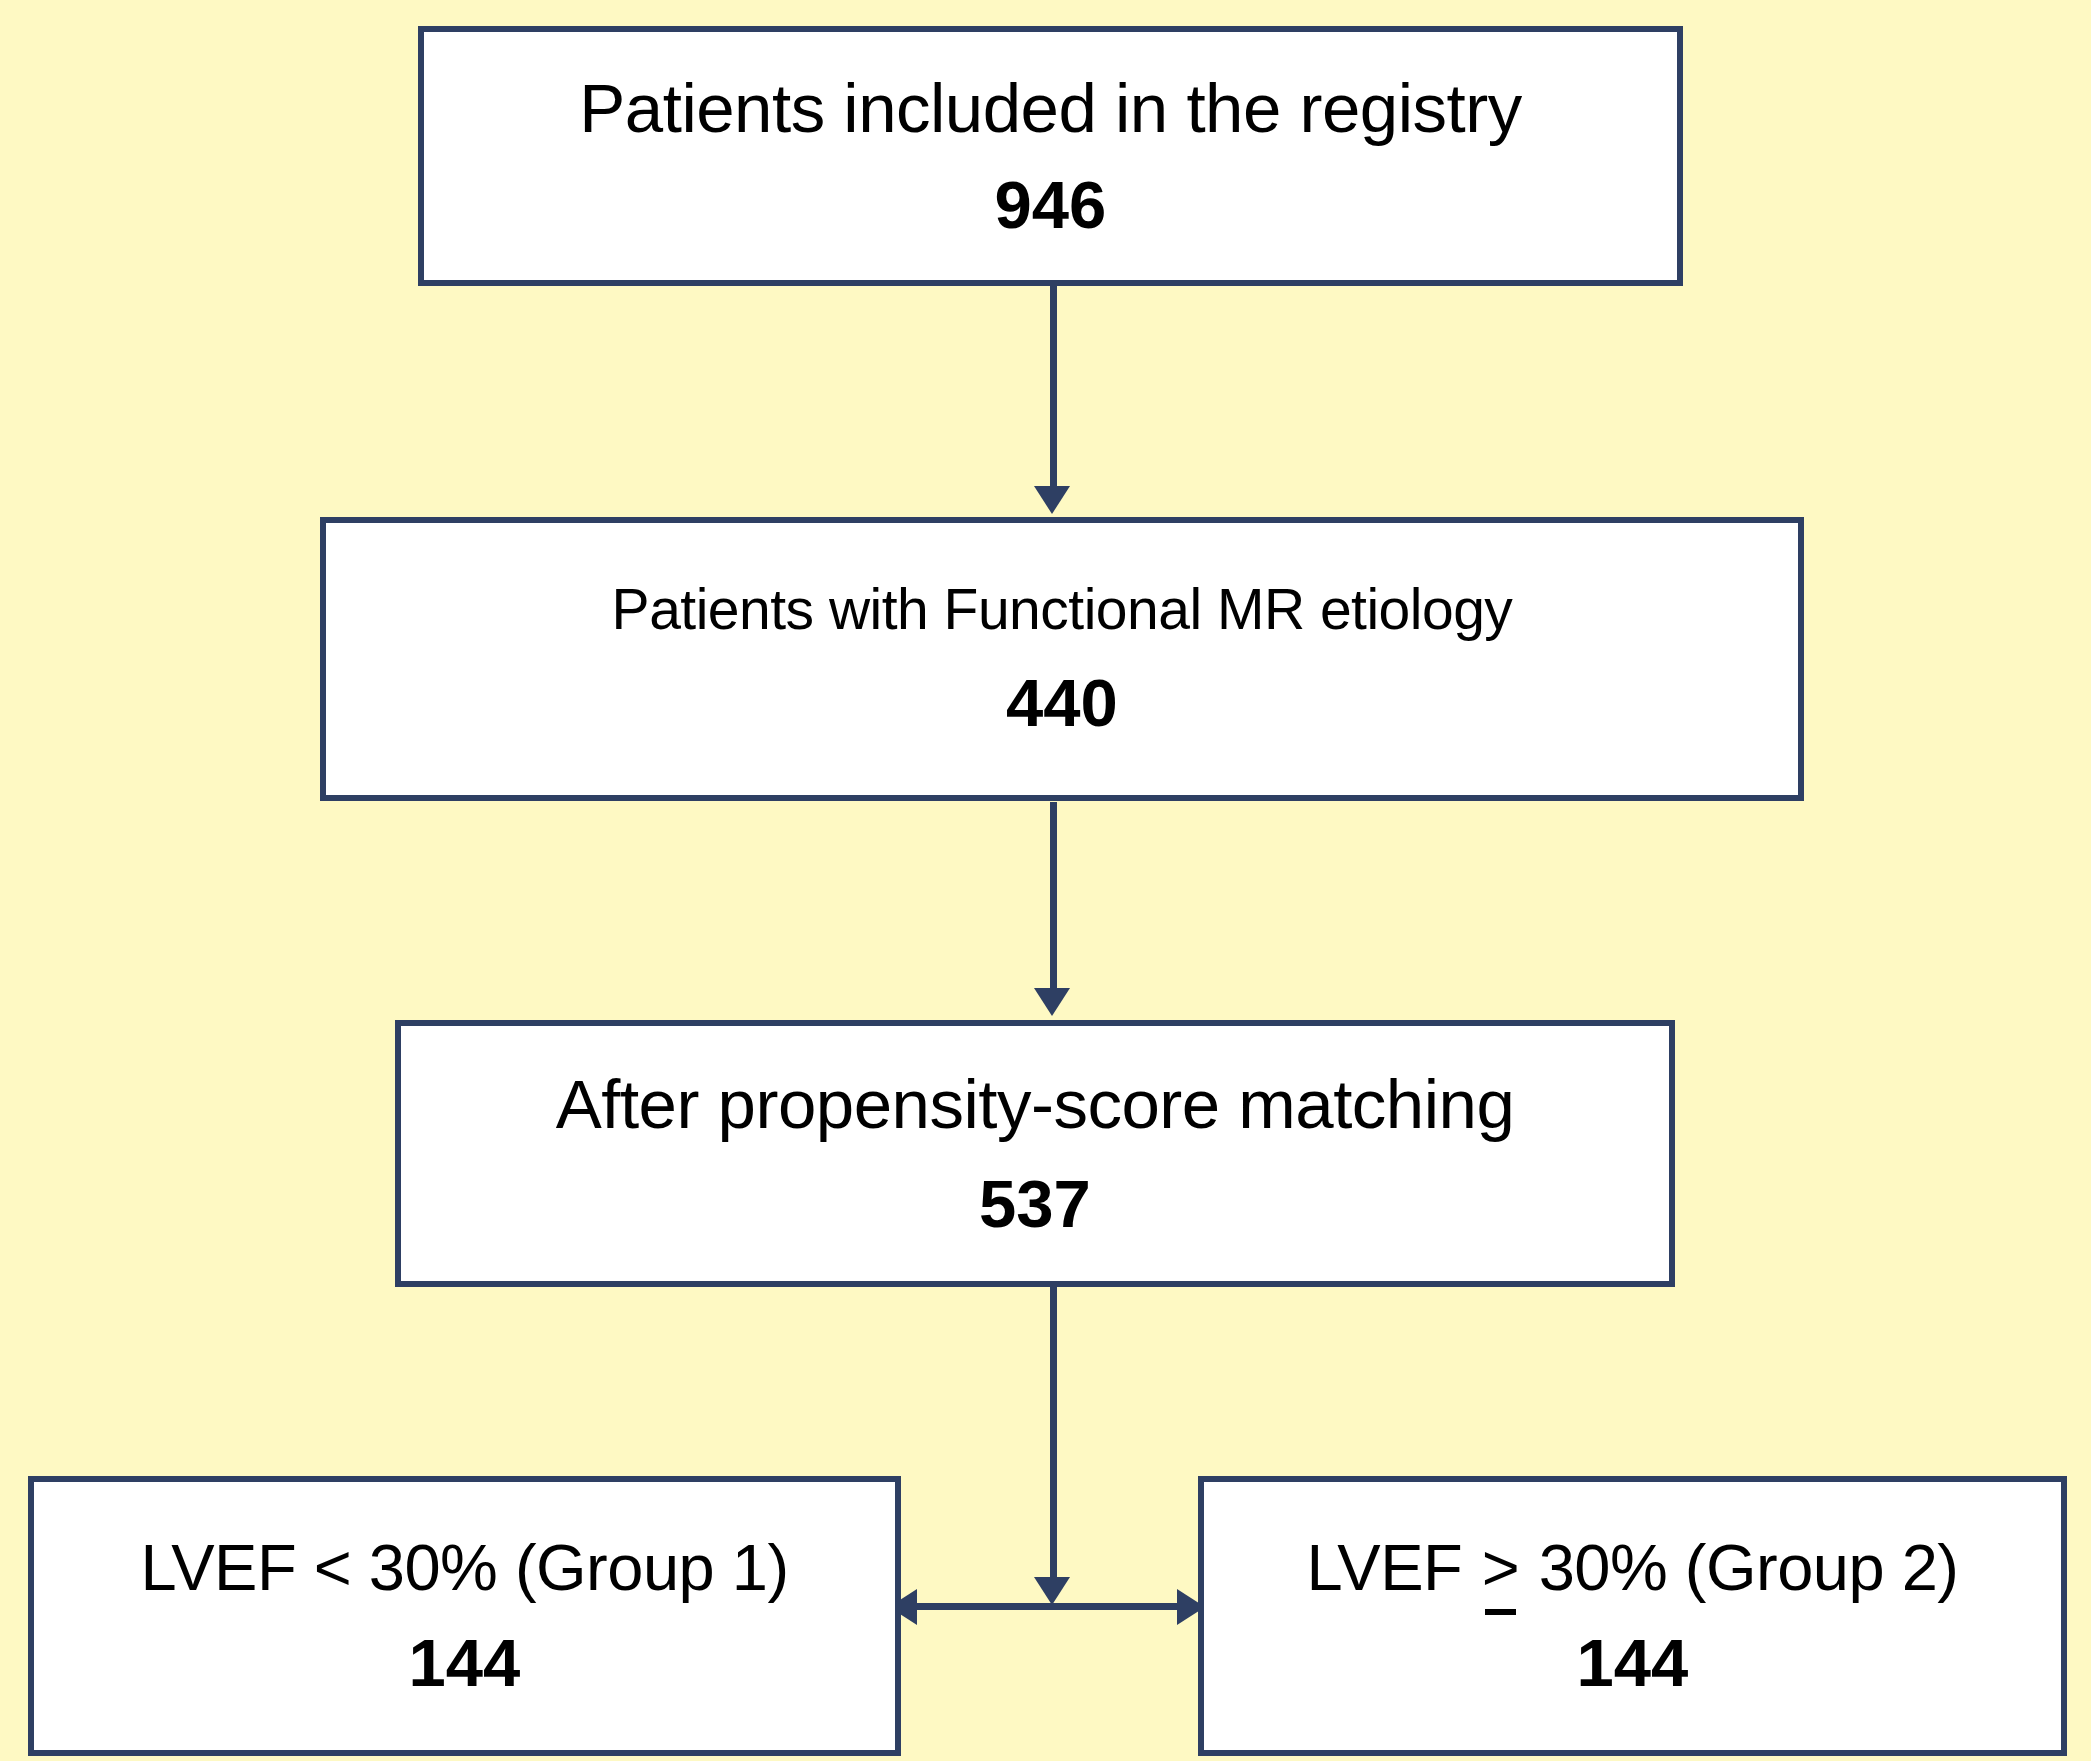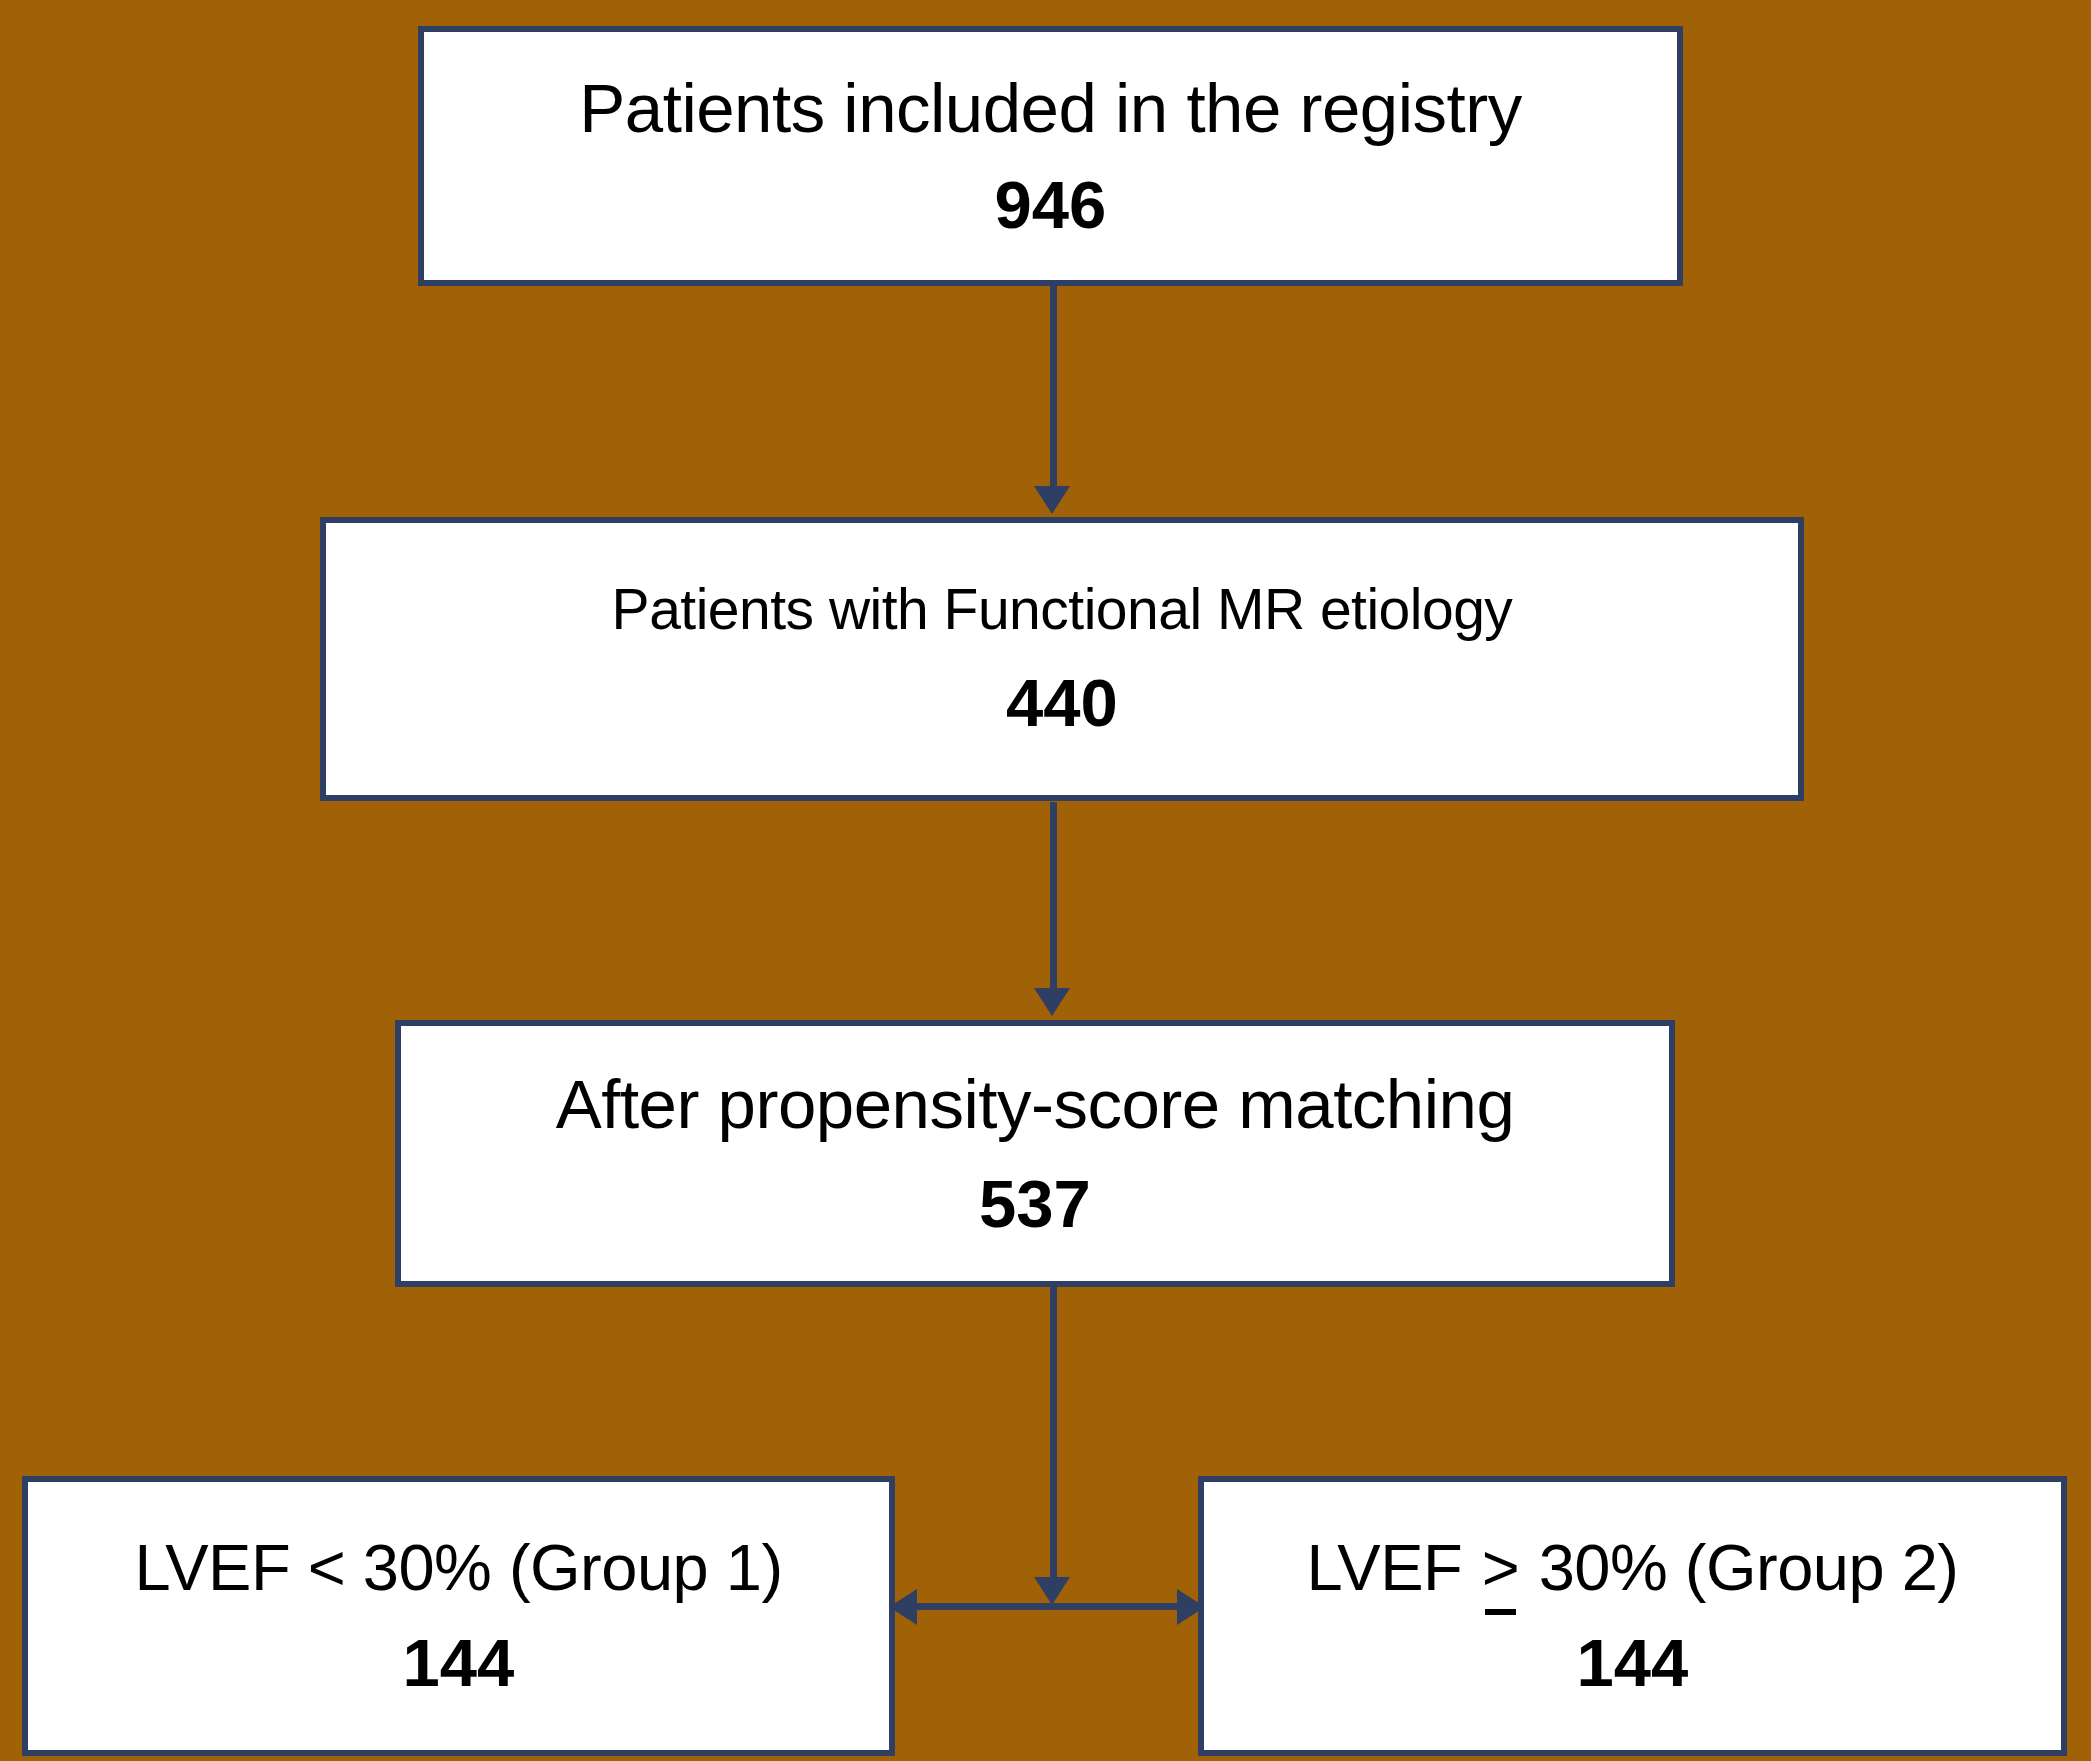--- a/index.html
+++ b/index.html
@@ -4,21 +4,21 @@
 <style>
   html, body {
     margin: 0;
     padding: 0;
     background: #ffffff;
   }
   #stage {
     position: relative;
     width: 2092px;
     height: 1762px;
-    background: #a16207;
+    background: #fef9c3;
     overflow: hidden;
     font-family: "Liberation Sans", sans-serif;
   }
 
   
   .node {
     position: absolute;
     box-sizing: border-box;
     background: #ffffff;
     border: 6.5px solid #2e3f63;
@@ -48,21 +48,21 @@
   #node-registry .count { margin-top: 20.5px; }
 
   #node-functional { left: 320px; top: 517px;  width: 1484px; height: 284px; }
   #node-functional .title { font-size: 57px; }
   #node-functional .count { margin-top: 24px; }
 
   #node-matching  { left: 395px; top: 1020px; width: 1280px; height: 267px; }
   #node-matching .title { font-size: 69px; }
   #node-matching .count { margin-top: 22.4px; }
 
-  #node-group1 { left: 22px;   top: 1476px; width: 873px; height: 280px; }
+  #node-group1 { left: 28px;   top: 1476px; width: 873px; height: 280px; }
   #node-group2 { left: 1198px; top: 1476px; width: 869px; height: 280px; }
   #node-group1 .title, #node-group2 .title { font-size: 65px; }
   #node-group1 .count, #node-group2 .count { margin-top: 20.5px; }
 
   
   .geq {
     position: relative;
     display: inline-block;
     padding: 0 1.9px;
   }

